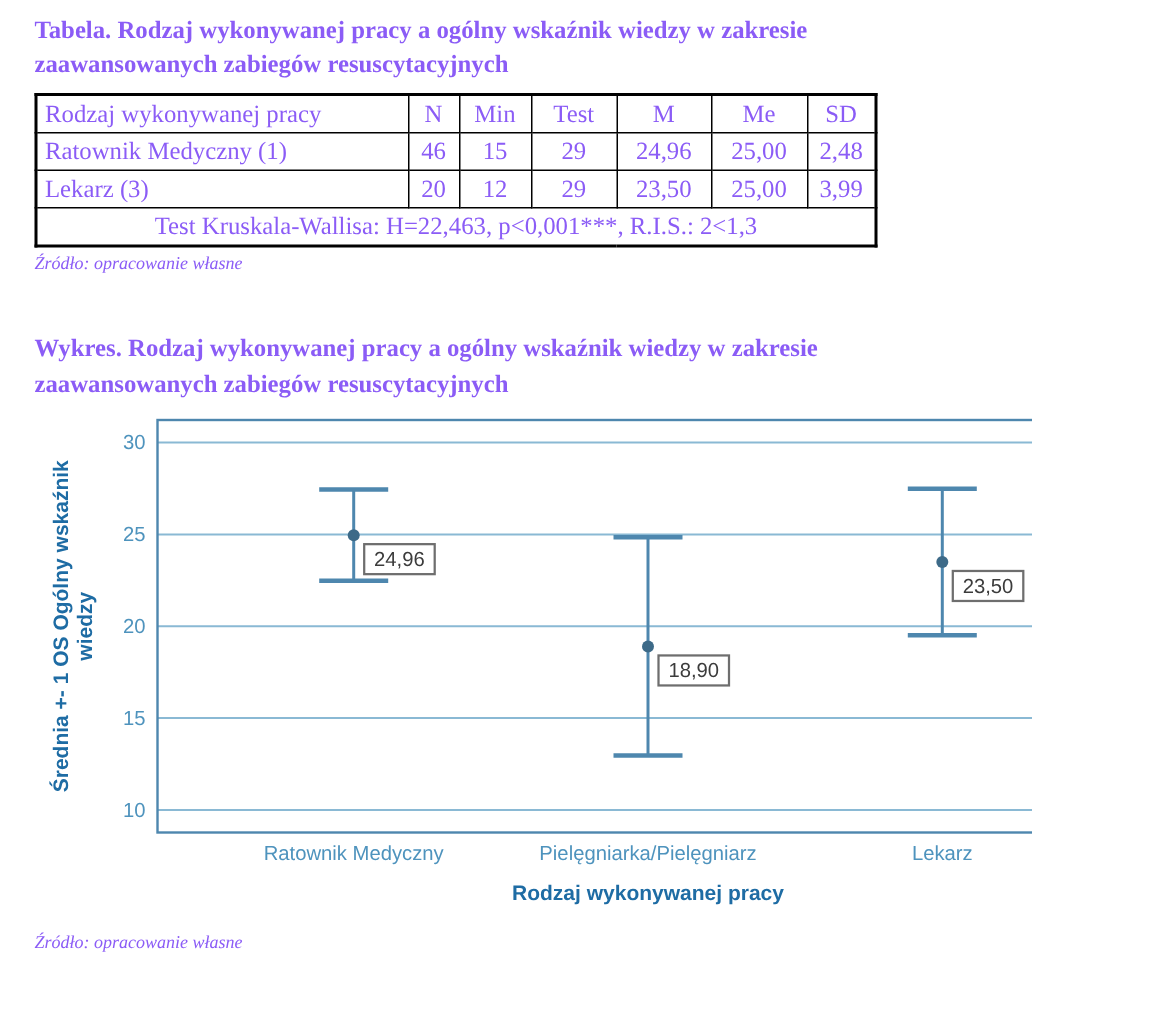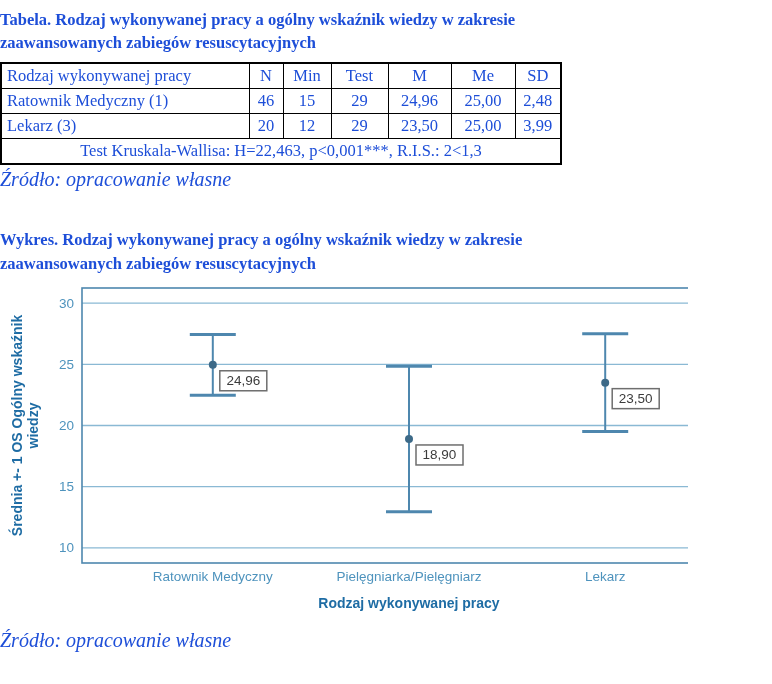--- a/index.html
+++ b/index.html
@@ -1,23 +1,23 @@
 <!DOCTYPE html>
 <html><head>
 <meta charset="utf-8">
 <style>
   html,body{margin:0;padding:0;background:#ffffff;}
   .page{
     position:relative;
     width:688px;height:684px;
     background:#fff;
     box-sizing:border-box;
-    padding:6px 6px 0 0;
+    padding:6px 6px 0 23px;
     font-family:"Liberation Serif", serif;
-    color:#1d4ed8;
+    color:#8b5cf6;
     overflow:hidden;
   }
   .doc-title{
     font-weight:bold;
     font-size:16.5px;
     line-height:1.42;
     white-space:pre-line;
     max-width:640px;
     margin:2px 0 7px 0;
   }
@@ -32,21 +32,21 @@
     font-weight:normal;
     padding:2px 5px;
     line-height:1.22;
     text-align:center;
     white-space:nowrap;
   }
   table.stats th.name-col, table.stats td.name-col{ text-align:left; }
   table.stats td.footer-cell{ text-align:center;margin-left:16px; }
   .source{
     font-style:italic;
-    font-size:20px;
+    font-size:12px;
     margin:3px 0 0 0;
   }
   .chart-title{ margin-top:37px; }
   .chart-wrap{ margin-top:5px; }
   svg{ display:block; }
   .source.bottom{ margin-top:9px; }
 </style>
 </head>
 <body>
 

